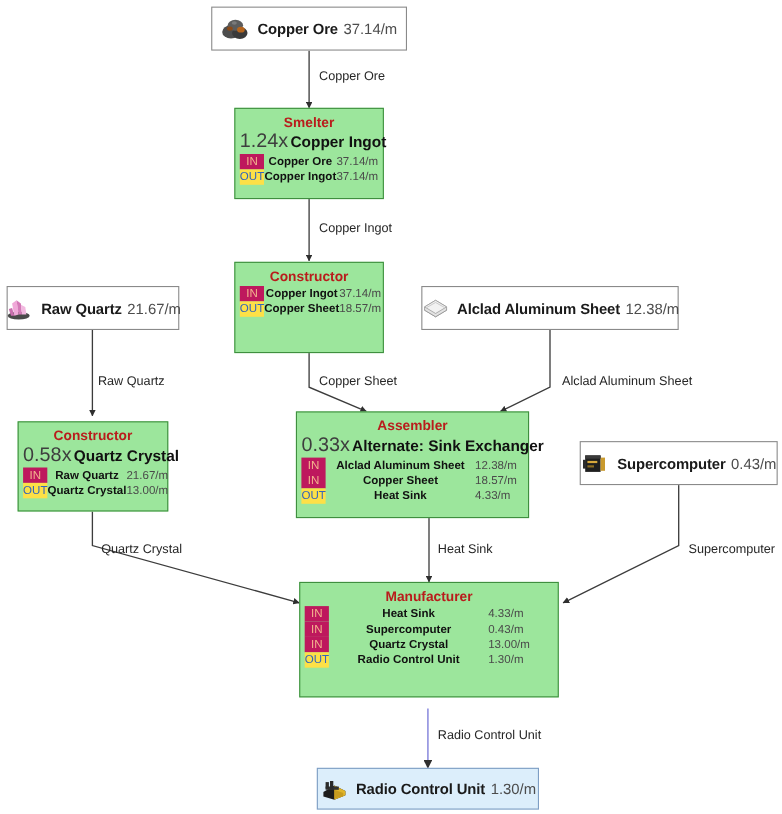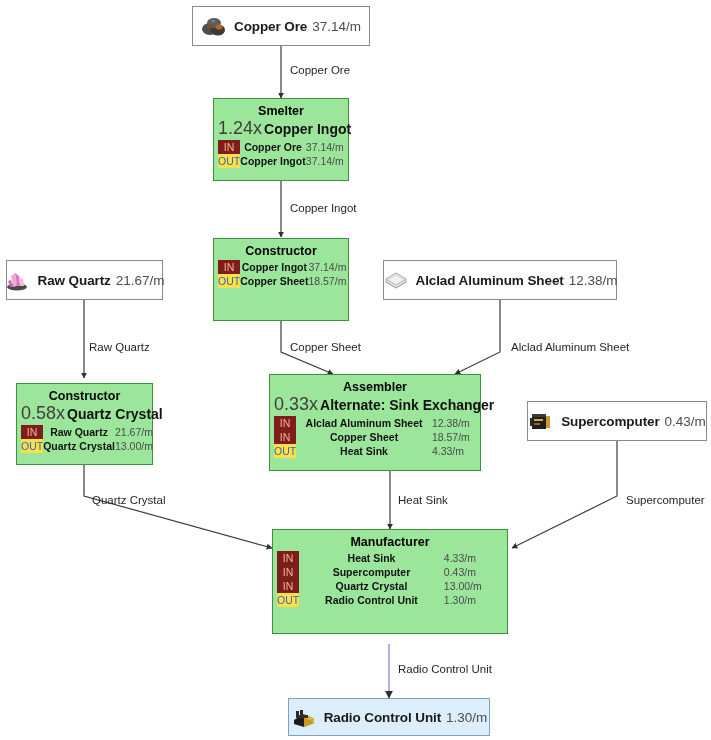--- a/index.html
+++ b/index.html
@@ -72,21 +72,21 @@
   }
 
   
   .machine-node {
     padding: 4px 4px 3px 4px;
   }
   .machine-title {
     text-align: center;
     font-weight: bold;
     font-size: 12.5px;
-    color: #000000;
+    color: #b91c1c;
     line-height: 16px;
     margin-bottom: 1px;
   }
   .machine-recipe {
     text-align: center;
     line-height: 17px;
     margin-bottom: 2px;
     white-space: nowrap;
   }
   .machine-mult {
@@ -112,21 +112,21 @@
     white-space: nowrap;
   }
   td.tag {
     width: 1%;
     text-align: center;
     font-size: 10px;
     font-weight: normal;
     padding: 0 2px;
   }
   td.tag.in {
-    background: #7f1d1d;
+    background: #be185d;
     color: #f3b48d;
   }
   td.tag.out {
     background: #fde047;
     color: #3366bb;
   }
   td.iname {
     text-align: center;
     font-weight: bold;
     color: #111;

